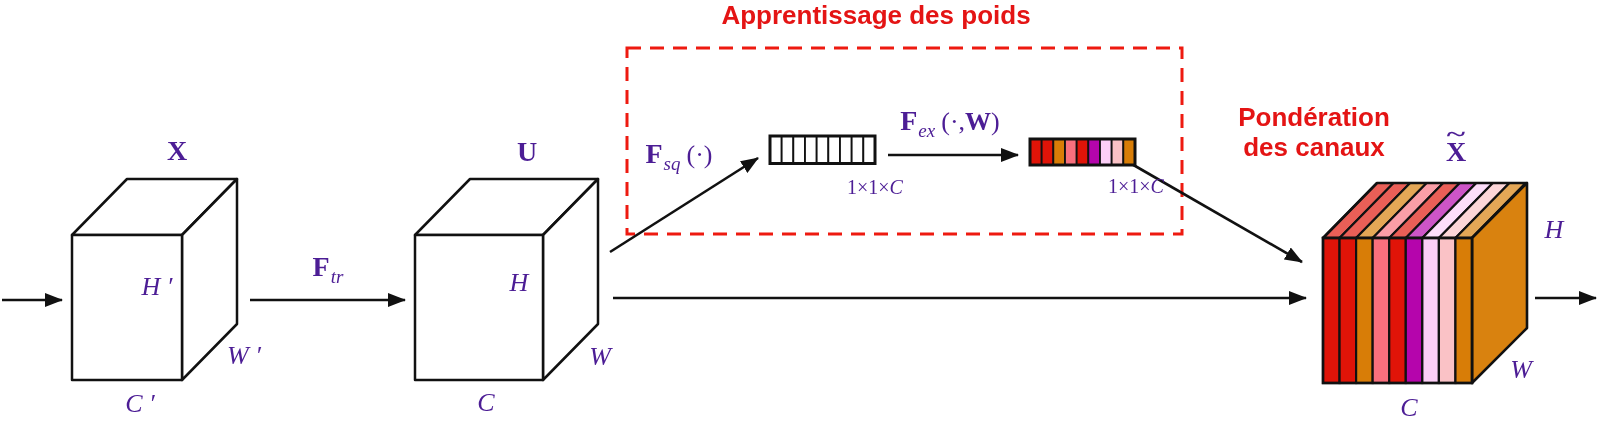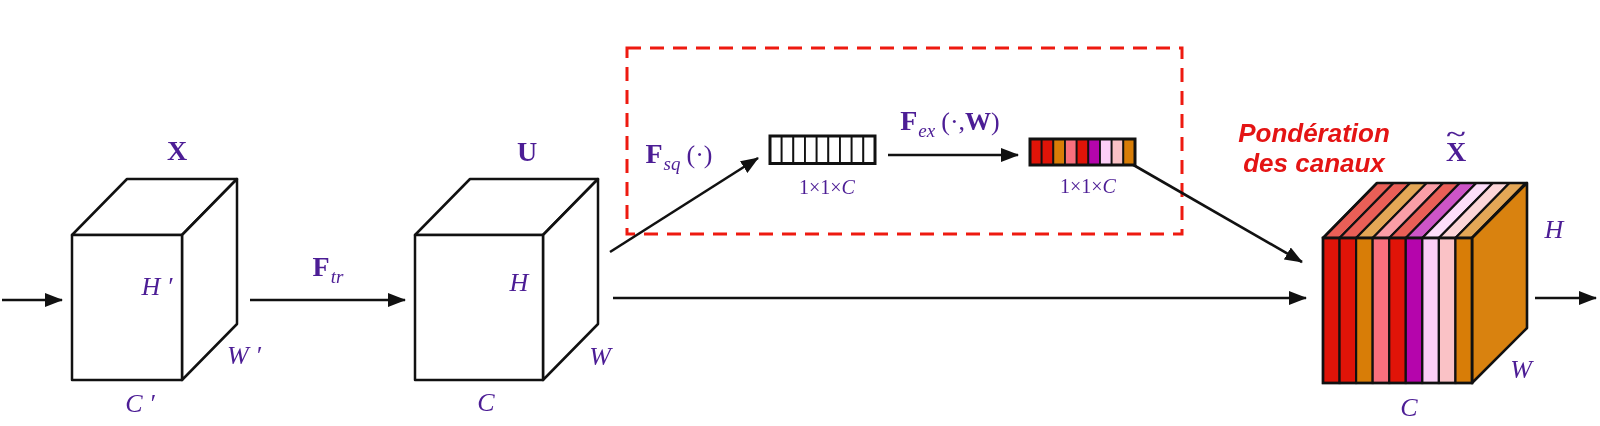--- a/index.html
+++ b/index.html
@@ -35,21 +35,21 @@
   
   .cname{font-family:"Liberation Serif",serif;font-weight:bold;font-size:28px;}
   .tilde-wrap{position:relative;display:inline-block;}
   .tilde-mark{
     position:absolute;
     left:50%;top:-15px;
     transform:translateX(-50%) scaleX(1.6);
     font-weight:bold;font-size:22px;
   }
   
-  .size-lbl{font-family:"Liberation Serif",serif;font-size:20px;}
+  .size-lbl{font-family:"Liberation Serif",serif;font-size:20px;margin-left:48px;}
   .size-c{font-style:italic;}
   
   .red-title{
     font-family:"Liberation Sans",sans-serif;
     font-weight:bold;
     font-size:26px;
     color:#e41414;
     text-align:center;
   }
   .two-line{line-height:30px;}
@@ -134,22 +134,23 @@
         <rect x="1372.6666666666667" y="238" width="16.555555555555557" height="145" fill="#f8707e" stroke="#111111" stroke-width="2.2"></rect>
         <rect x="1389.2222222222222" y="238" width="16.555555555555557" height="145" fill="#e01408" stroke="#111111" stroke-width="2.2"></rect>
         <rect x="1405.7777777777778" y="238" width="16.555555555555557" height="145" fill="#b505ac" stroke="#111111" stroke-width="2.2"></rect>
         <rect x="1422.3333333333333" y="238" width="16.555555555555557" height="145" fill="#fccff7" stroke="#111111" stroke-width="2.2"></rect>
         <rect x="1438.888888888889" y="238" width="16.555555555555557" height="145" fill="#fac2c6" stroke="#111111" stroke-width="2.2"></rect>
         <rect x="1455.4444444444443" y="238" width="16.555555555555557" height="145" fill="#d87d07" stroke="#111111" stroke-width="2.2"></rect>
         <rect x="1323" y="238" width="149" height="145" fill="none" stroke="#111111" stroke-width="2.6"></rect>
       </g>
   </svg>
 
+  <div class="lbl red-title" style="left:876px;top:15px;">Apprentissage des poids</div>
 
-  <div class="lbl red-title two-line" style="left:1314px;top:148px;font-style:italic;">
+  <div class="lbl red-title two-line" style="left:1314px;top:132px;">
     <div>Pondération</div>
     <div>des canaux</div>
   </div>
 
   <div class="lbl cname" style="left:177px;top:151px;">X</div>
   <div class="lbl dim" style="left:157px;top:287px;">H ′</div>
   <div class="lbl dim" style="left:244px;top:356px;">W ′</div>
   <div class="lbl dim" style="left:140px;top:404px;">C ′</div>
 
   <div class="lbl math" style="left:328px;top:269px;">

